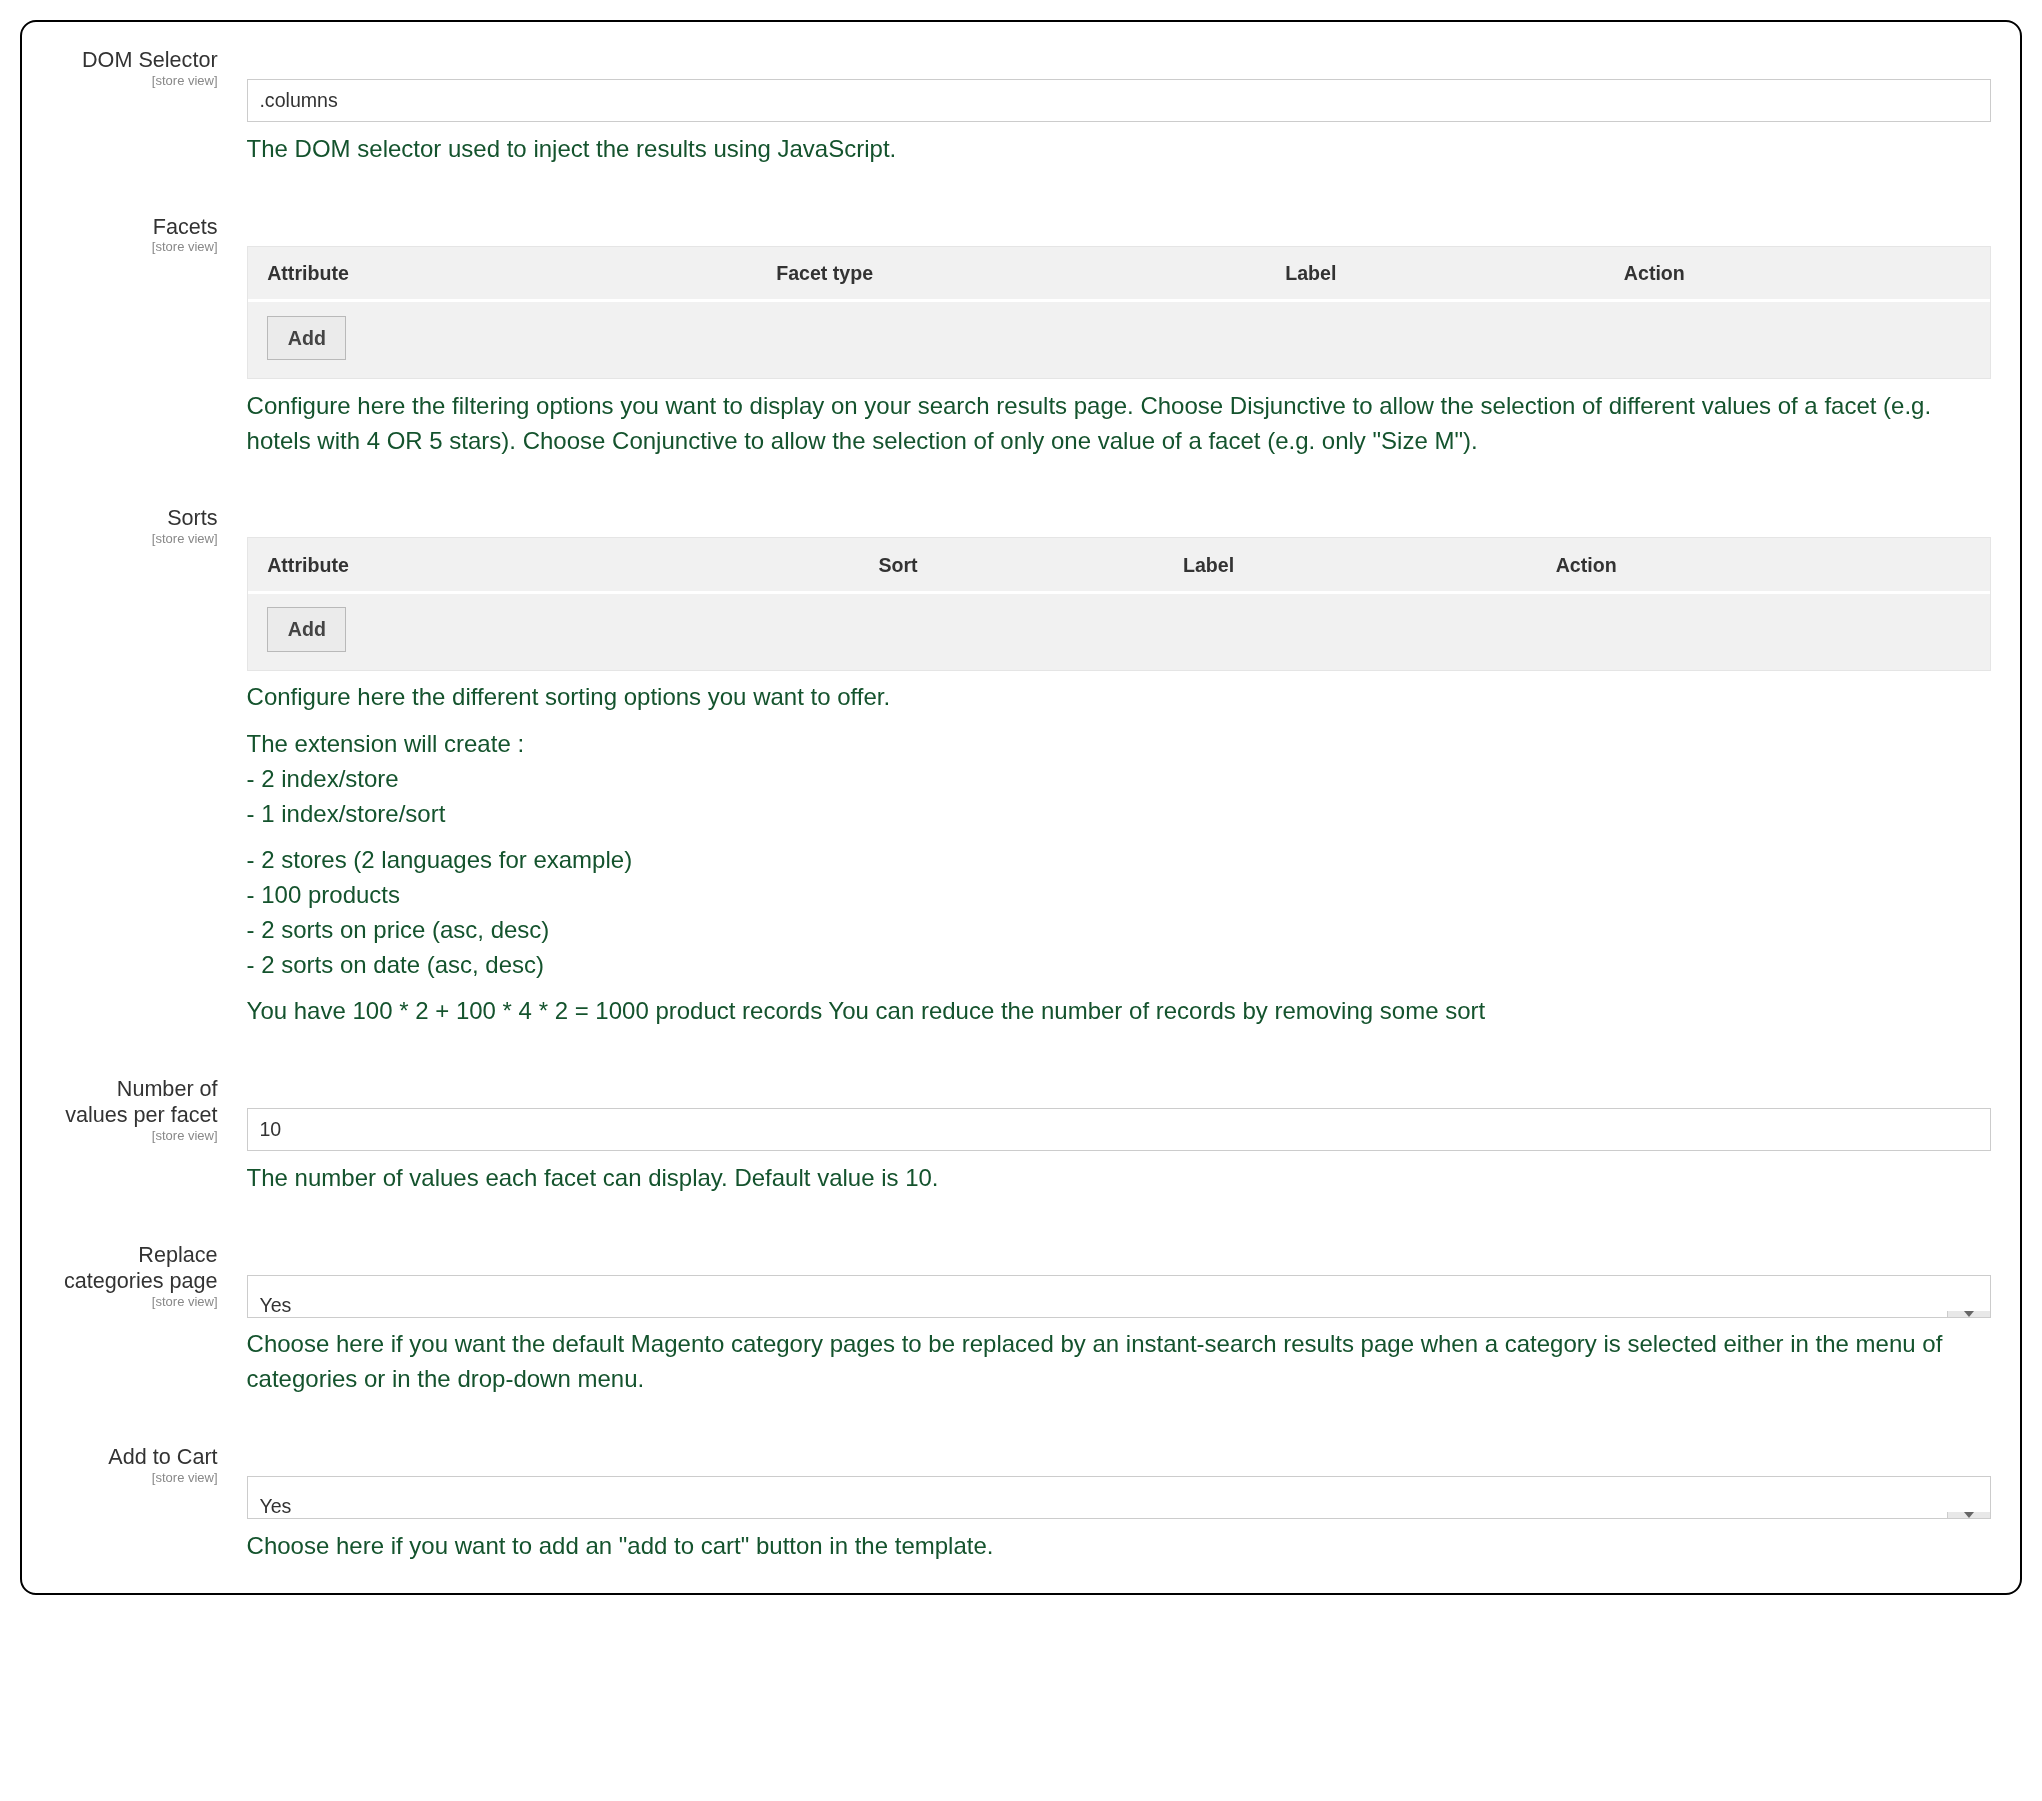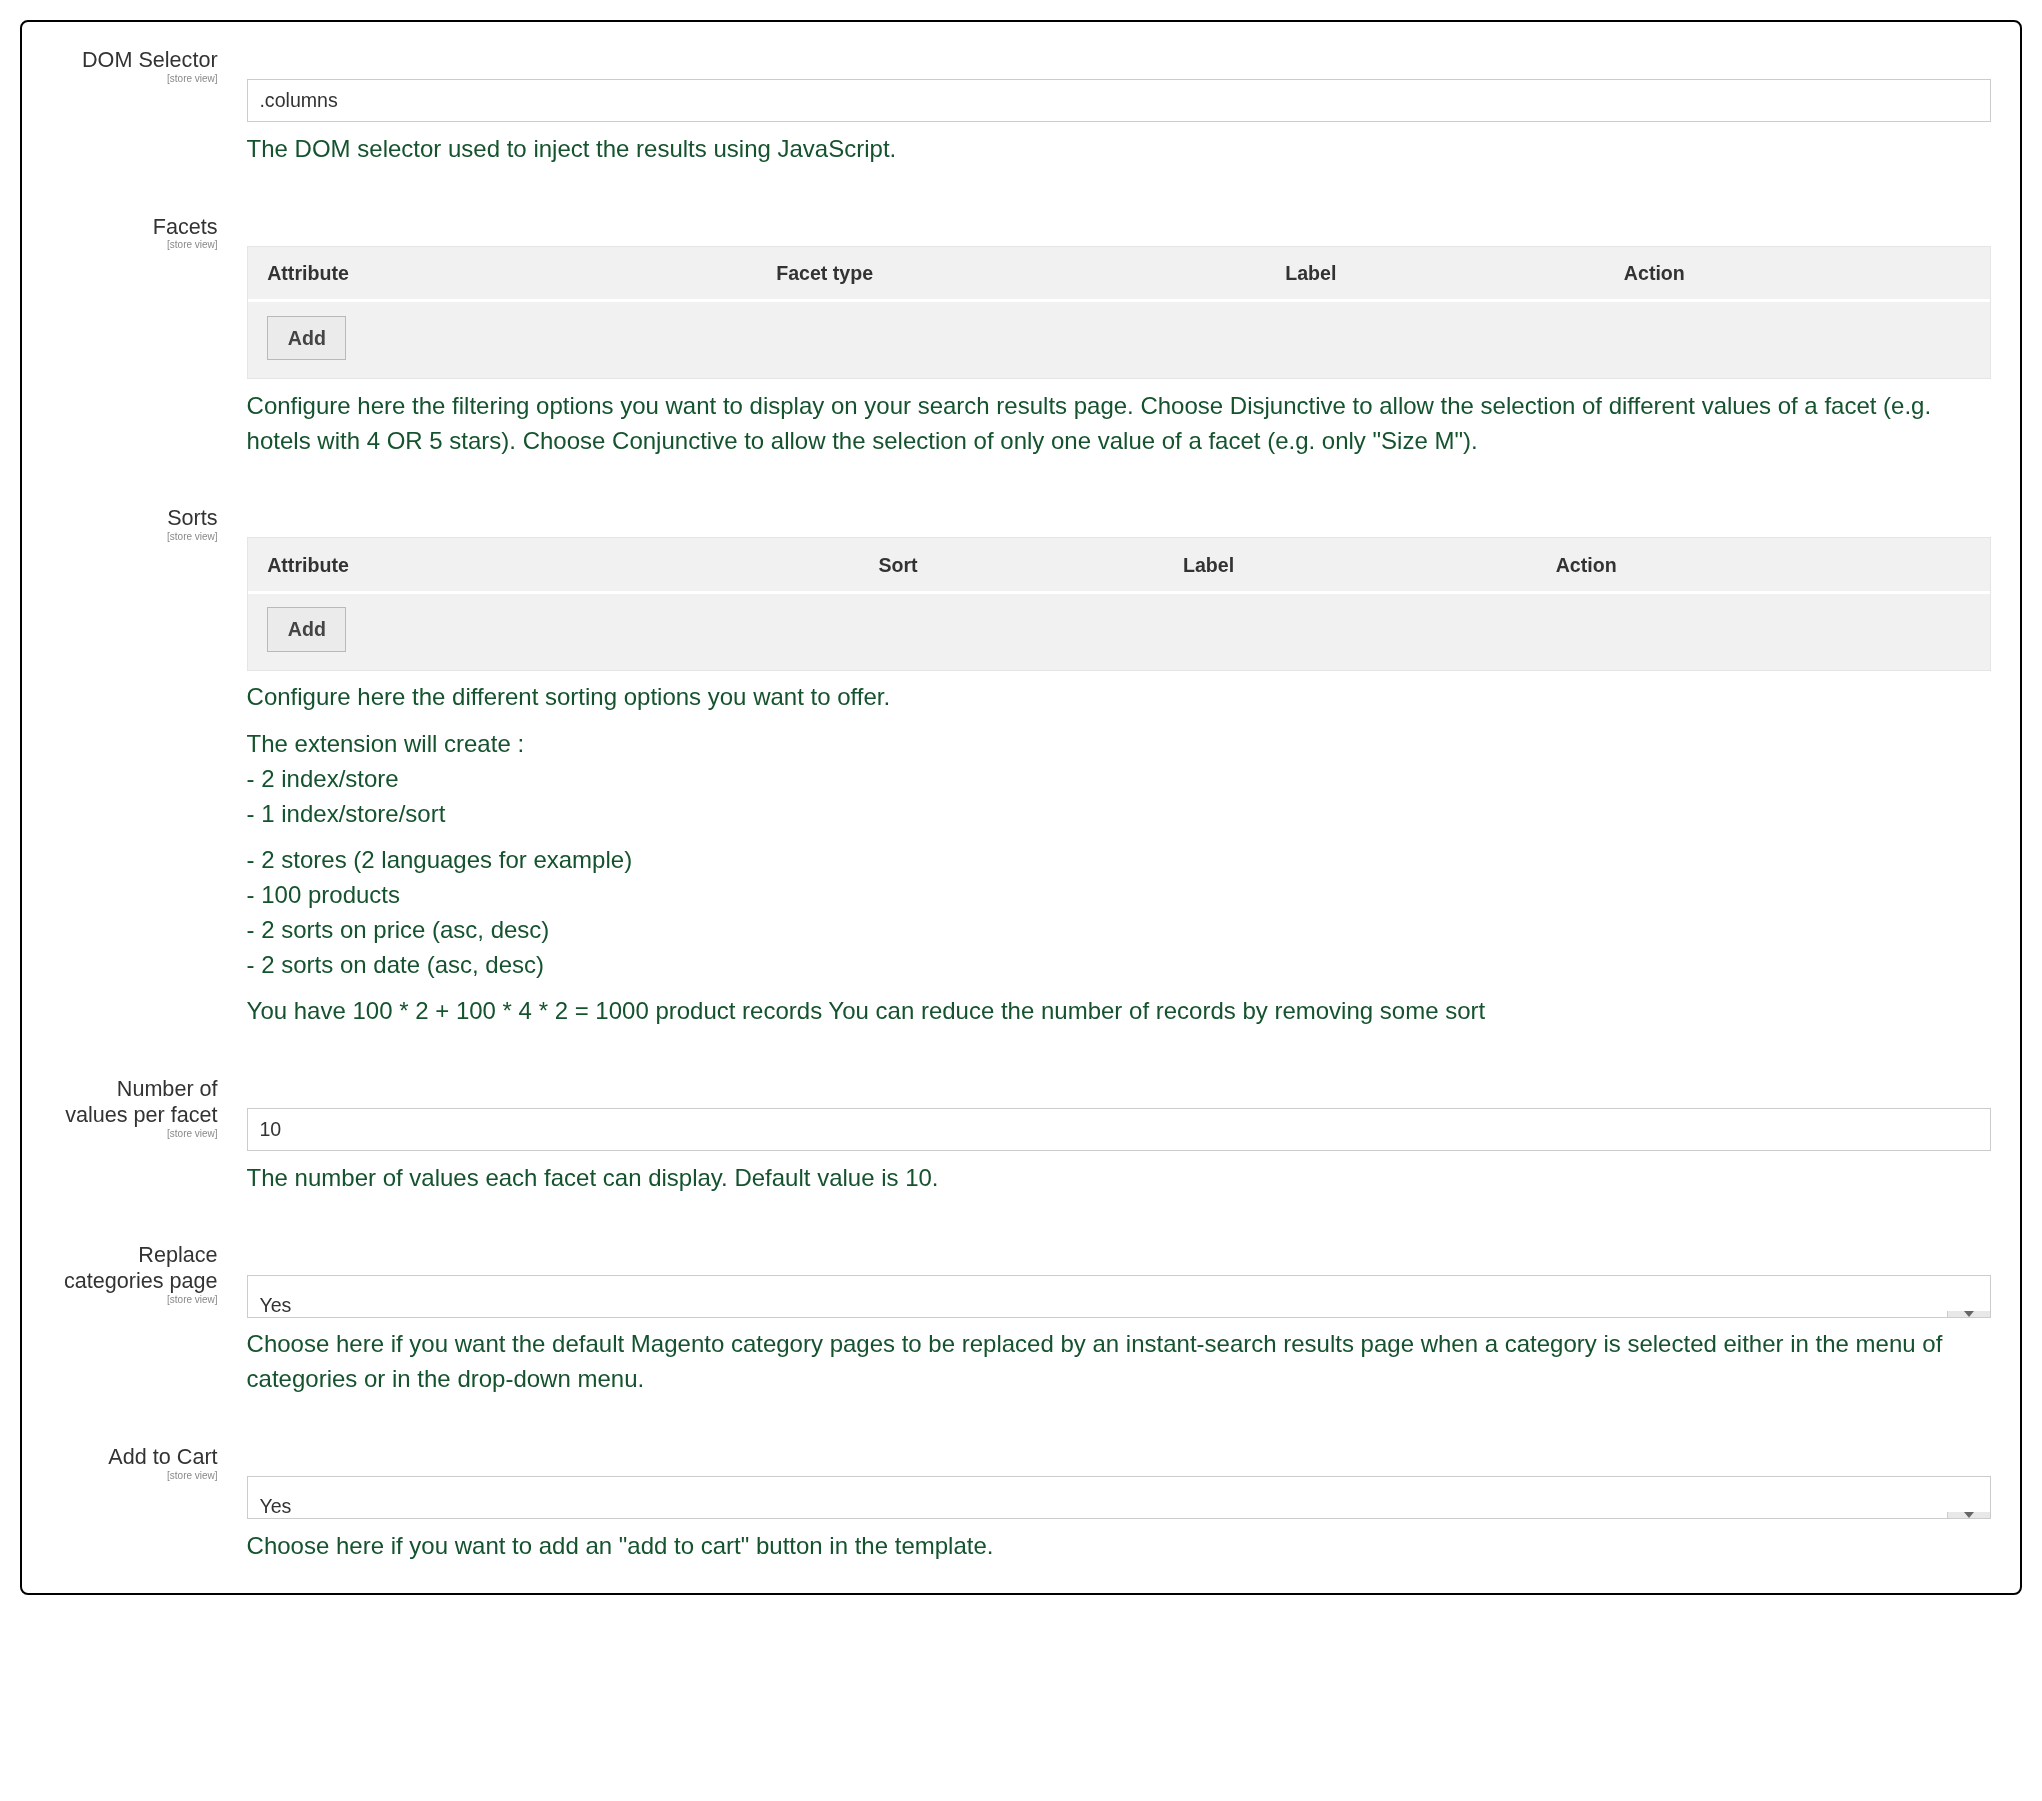--- a/index.html
+++ b/index.html
@@ -5,21 +5,21 @@
   * { box-sizing: border-box; }
   body {
     font-family: -apple-system, BlinkMacSystemFont, "Segoe UI", Helvetica, Arial, sans-serif;
     background: #fff;
     margin: 0;
     padding: 19.6px;
     color: #333;
   }
   .panel {
     border: 2.9px solid #000;
-    border-radius: 8px;
+    border-radius: 16px;
     padding: 17.6px 29px 29px 29px;
   }
   .field-row {
     display: flex;
     align-items: flex-start;
     margin-bottom: 39px;
   }
   .field-row:last-child { margin-bottom: 0; }
   .label-col {
     width: 196px;
@@ -28,21 +28,21 @@
     padding-right: 29px;
     padding-top: 7.8px;
   }
   .label-main {
     font-size: 21.6px;
     color: #333;
     font-weight: 400;
     line-height: 1.2;
   }
   .label-scope {
-    font-size: 10px;
+    font-size: 13px;
     color: #888;
   }
   .value-col {
     flex: 1;
     min-width: 0;
     margin-top: 40px;
   }
   input.text-input {
     width: 100%;
     height: 43px;

